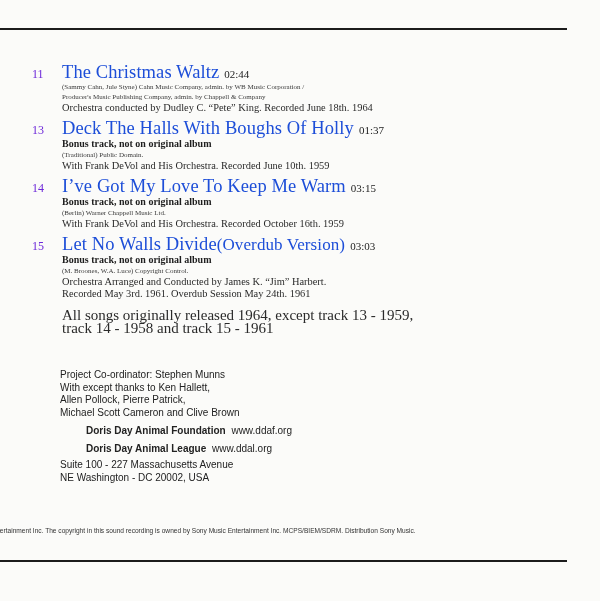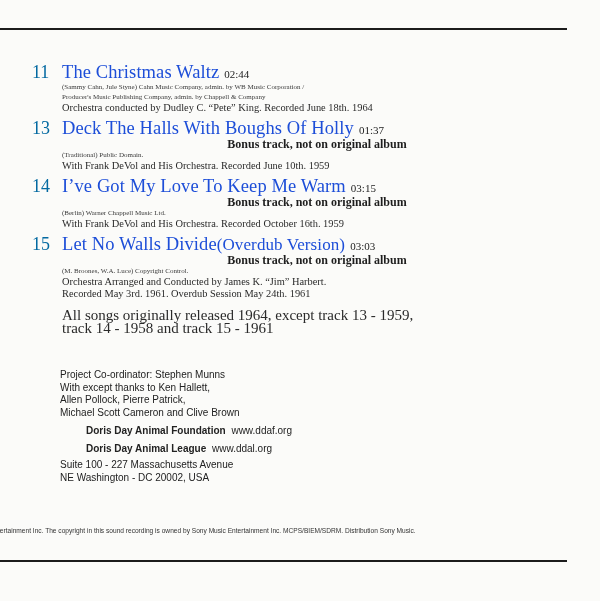--- a/index.html
+++ b/index.html
@@ -35,46 +35,45 @@
     .track + .track { margin-top: 4px; }
     .track-head {
       display: flex;
       align-items: baseline;
       white-space: nowrap;
       line-height: 20px;
       height: 20px;
     }
     .track-num {
       width: 30px;
-      font-size: 18px;
-      color: #0369a1;
+      font-size: 12px;
+      color: #6d28d9;
     }
     .track-title {
       font-size: 18.5px;
       color: #1d4ed8;
       letter-spacing: 0.1px;
     }
     .track-sub {
       font-size: 17px;
       margin-left: 0;
     }
     .track-dur {
       font-size: 11px;
       margin-left: 5px;
       color: #222;
     }
     .track-body {
       margin-left: 30px;
     }
     .bonus {
-      font-size: 12px;
+      font-size: 10px;
       font-weight: bold;
       line-height: 12px;
       color: #1e1e1e;
-      text-align: center;
     }
     .pub {
       font-size: 7px;
       line-height: 10px;
       color: #3a3a3a;
     }
     .credit {
       font-size: 10.4px;
       line-height: 12px;
       color: #2a2a2a;

